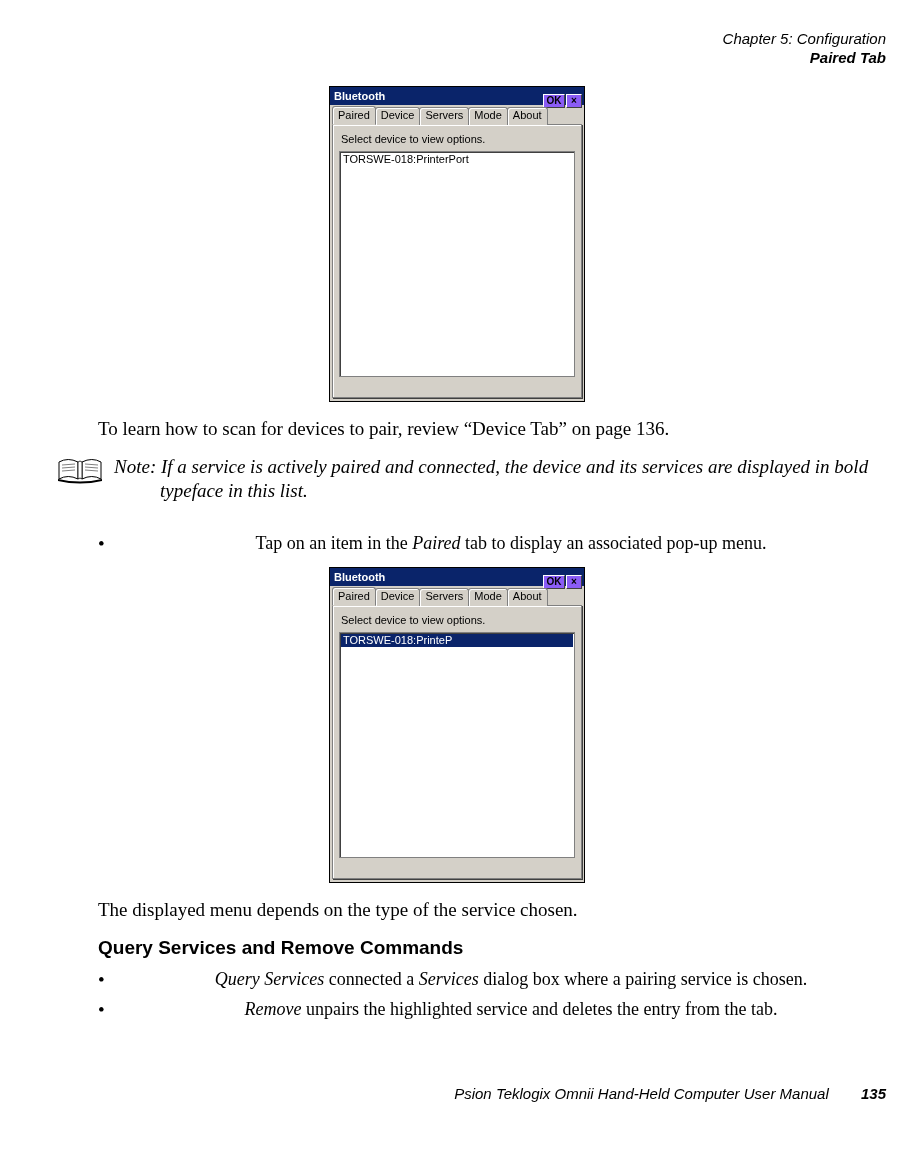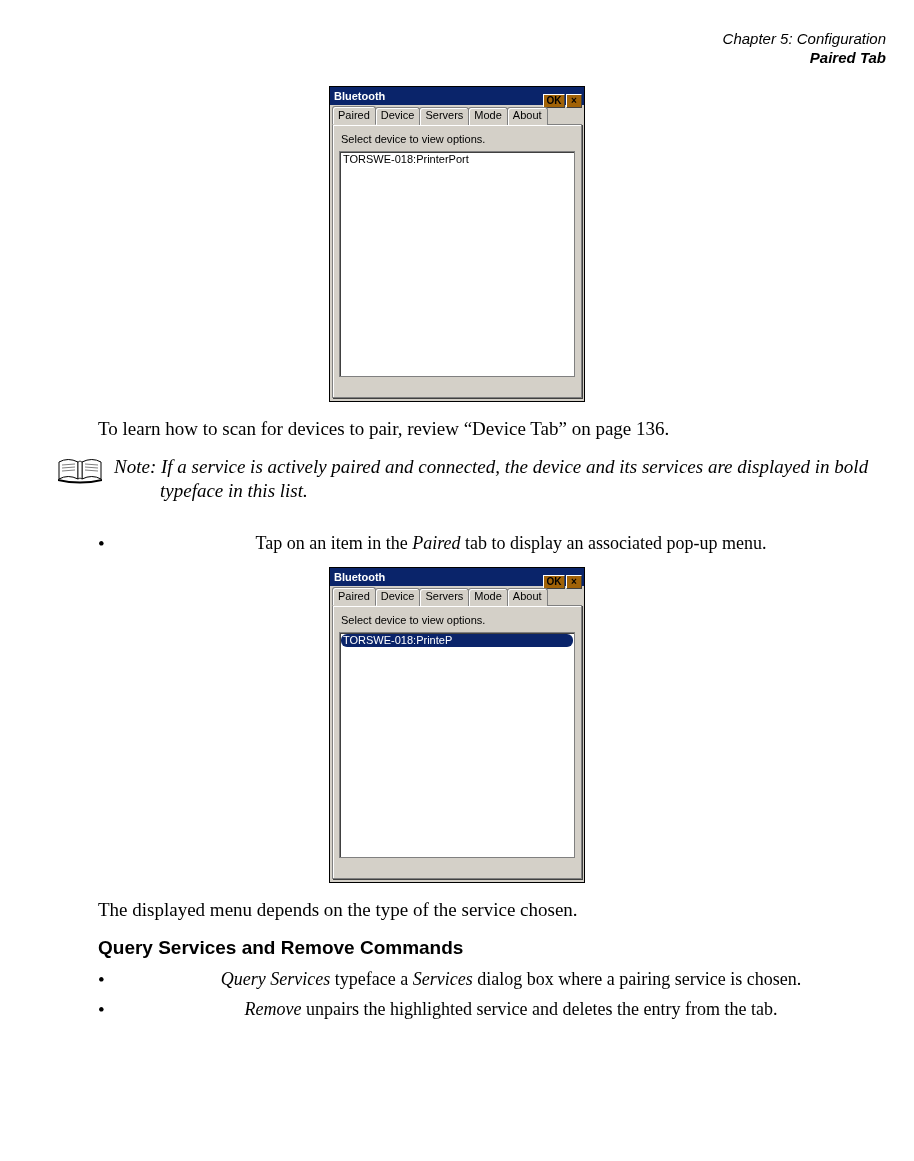--- a/index.html
+++ b/index.html
@@ -52,21 +52,21 @@
     color: #fff;
     font-weight: bold;
     font-size: 11px;
   }
   .titlebar .title-text { flex: 1; }
   .tb-btn {
     height: 14px;
     border: 1px solid #fff;
     border-right-color: #404040;
     border-bottom-color: #404040;
-    background: #a16207;
+    background: #8b5cf6;
     color: #000;
     font-size: 10px;
     line-height: 12px;
     text-align: center;
     margin-left: 1px;
     display: inline-flex;
     align-items: center;
     justify-content: center;
     font-weight: bold;
     margin-top: 11px;
@@ -124,21 +124,20 @@
     position: relative;
   }
   .list-item {
     font-size: 11px;
     padding: 0 2px;
     line-height: 13px;
   }
   .list-item.selected {
     background: #0a246a;
     color: #fff;
-    border-radius: 6px;
   }
   .popup-menu {
     position: absolute;
     border-top: 1px solid #fff;
     border-left: 1px solid #fff;
     border-right: 1px solid #404040;
     border-bottom: 1px solid #404040;
     box-shadow: 1px 1px 0 #808080;
     background: #d4d0c8;
     font-size: 11px;
@@ -307,21 +306,25 @@
       </div>
     </div>
   </div>
 
   <div class="body-text">The displayed menu depends on the type of the service chosen.</div>
 
   <div class="subhead">Query Services and Remove Commands</div>
 
   <ul class="bullets">
     <li>
-      <span class="ital">Query Services</span><span> typeface a </span><span class="ital">Services</span><span> dialog box where a pairing service is chosen.</span>
+      <span class="ital">Query Services</span><span> connected a </span><span class="ital">Services</span><span> dialog box where a pairing service is chosen.</span>
     </li>
     <li>
       <span class="ital">Remove</span><span> unpairs the highlighted service and deletes the entry from the tab.</span>
     </li>
   </ul>
 
+  <div class="footer">
+    <span>Psion Teklogix Omnii Hand-Held Computer User Manual</span>
+    <span class="pn">135</span>
+  </div>
 
 </div>
 
 </body></html>

